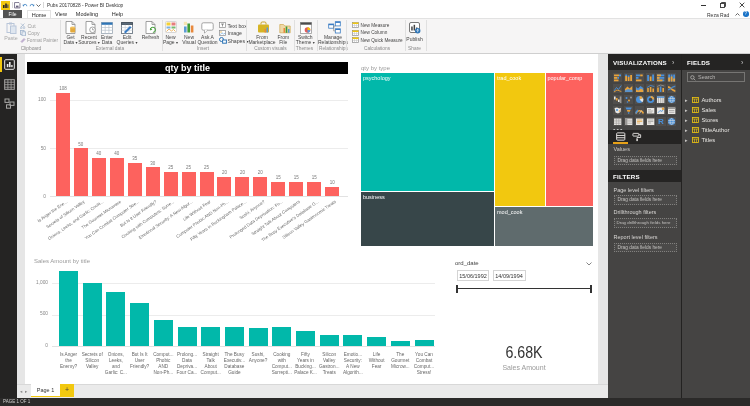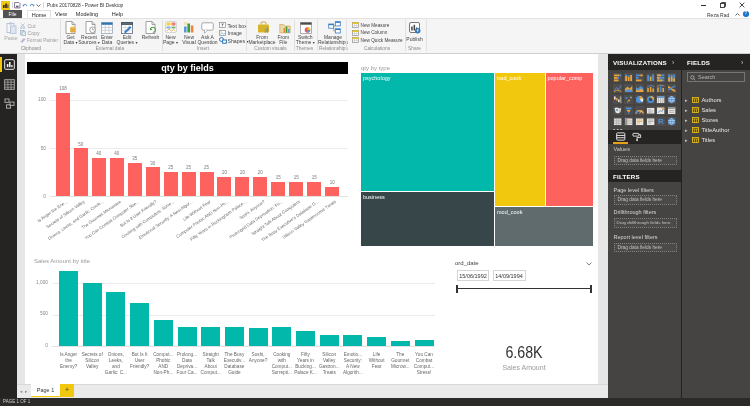--- a/index.html
+++ b/index.html
@@ -251,21 +251,21 @@
 
   <div class="abs" style="left:17px;top:54px;width:591px;height:344px;background:#e6e6e6;"></div>
   <div class="abs" style="left:25px;top:54px;width:573px;height:330px;background:#ffffff;"></div>
 
   <div class="abs" style="left:17px;top:384px;width:591px;height:14px;background:#eaeaea;border-top:0.5px solid #d8d8d8;"></div>
   <div class="abs" style="left:20px;top:389px;font-size:4.5px;color:#888;">◂</div>
   <div class="abs" style="left:25px;top:389px;font-size:4.5px;color:#888;">▸</div>
   <div class="abs" style="left:31px;top:384px;width:29px;height:13px;background:#fff;border-bottom:1.5px solid #F2C80F;font-size:5.5px;color:#333;text-align:center;line-height:12px;">Page 1</div>
   <div class="abs" style="left:60px;top:384px;width:14px;height:13px;background:#F2C80F;color:#454545;font-size:7px;text-align:center;line-height:12.5px;">+</div>
 
-  <div class="abs" style="left:26.7px;top:61.7px;width:321.5px;height:12.6px;background:#000;color:#fff;font-size:9px;font-weight:600;text-align:center;line-height:13px;">qty by fields</div>
+  <div class="abs" style="left:26.7px;top:61.7px;width:321.5px;height:12.6px;background:#000;color:#fff;font-size:9px;font-weight:600;text-align:center;line-height:13px;">qty by title</div>
   <div id="chart1">
   <div class="abs" style="left:50px;top:99.8px;width:298px;height:0.5px;background:#ececec;"></div>
   <div class="abs" style="left:50px;top:148.4px;width:298px;height:0.5px;background:#ececec;"></div>
   <div class="abs" style="left:50px;top:196px;width:298px;height:0.5px;background:#e2e2e2;"></div>
   <div class="abs" style="left:30px;top:97.3px;width:16px;font-size:4.8px;color:#888;text-align:right;">100</div>
   <div class="abs" style="left:30px;top:145.9px;width:16px;font-size:4.8px;color:#888;text-align:right;">50</div>
   <div class="abs" style="left:30px;top:193.5px;width:16px;font-size:4.8px;color:#888;text-align:right;">0</div>
   <div class="abs" style="left:55.9px;top:93.2px;width:14.1px;height:102.8px;background:#FD625E;"></div>
   <div class="abs" style="left:50.9px;top:86.4px;width:24.1px;font-size:4.5px;color:#777;text-align:center;">108</div>
   <div class="abs" style="right:685.0px;top:199px;font-size:4.3px;color:#666;white-space:nowrap;transform:rotate(-35deg);transform-origin:top right;">Is Anger the Ene...</div>

